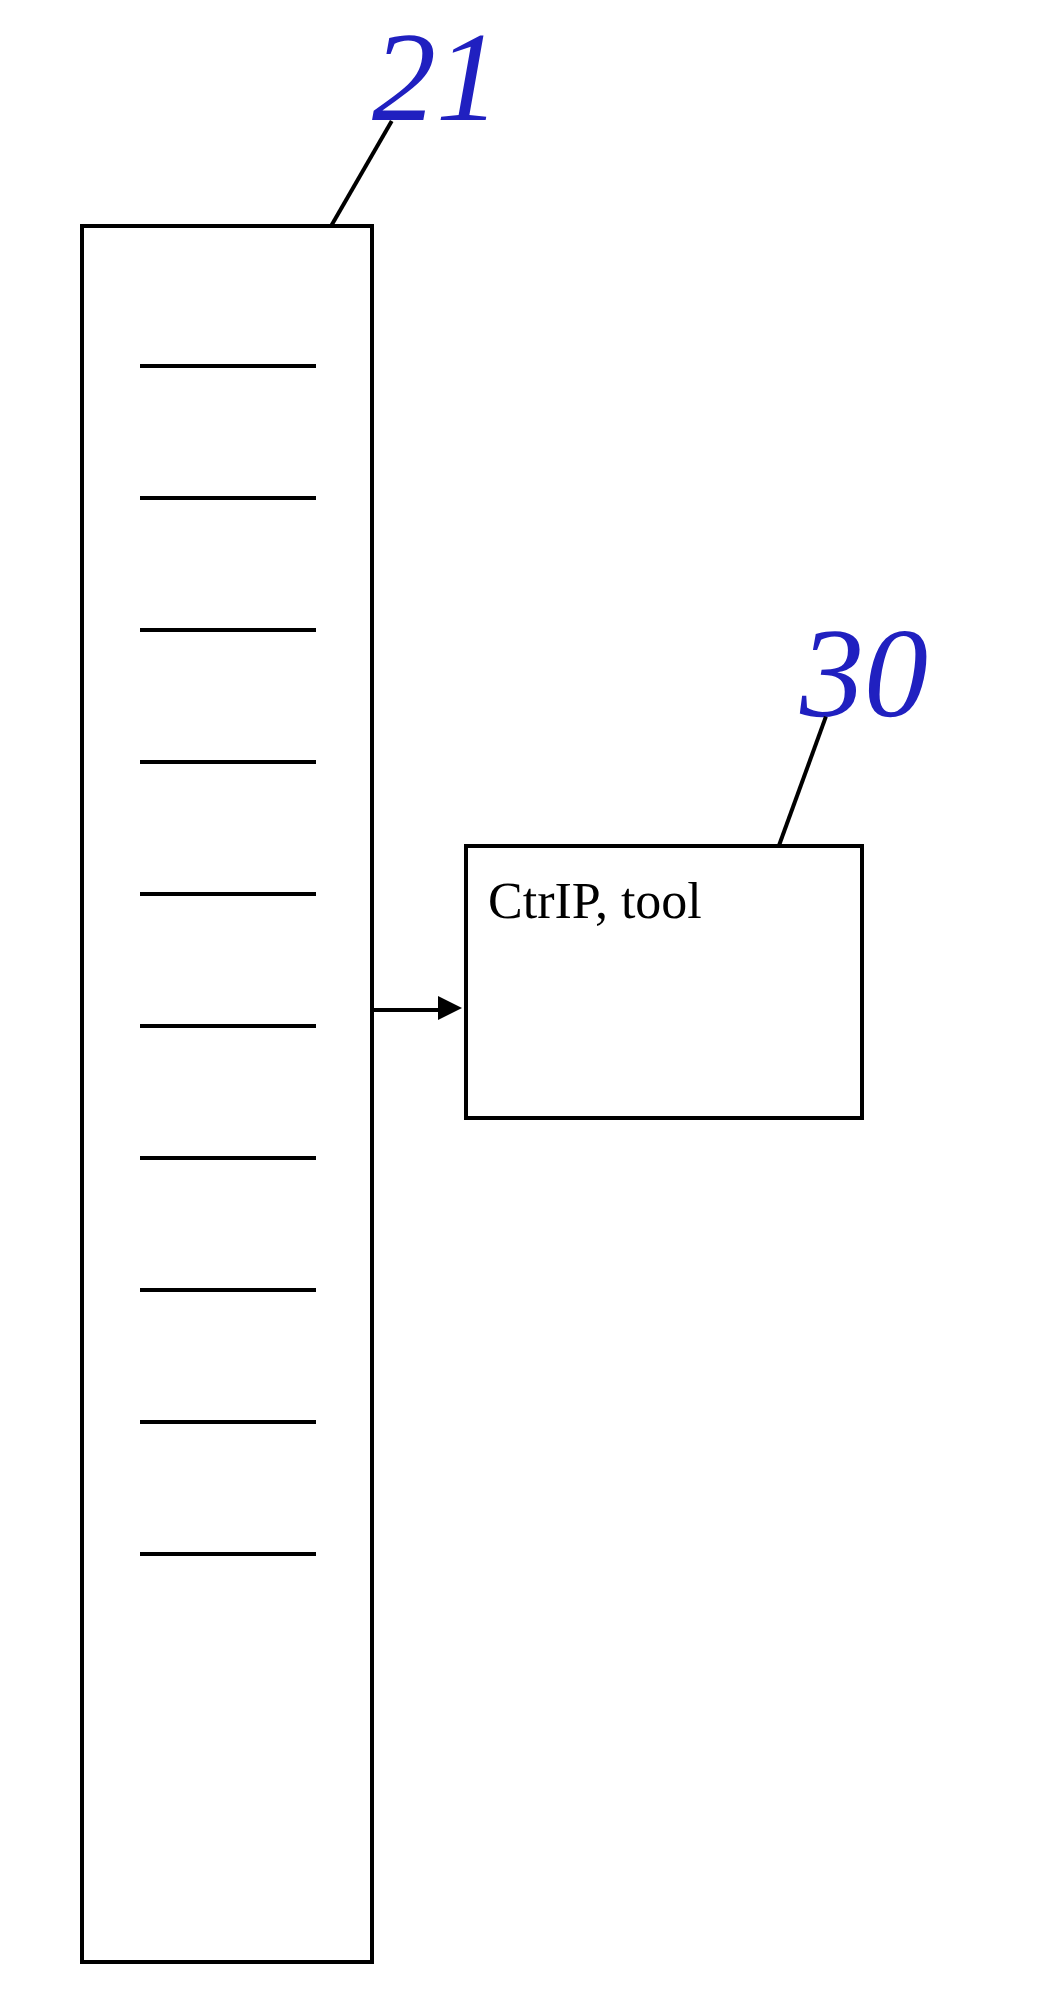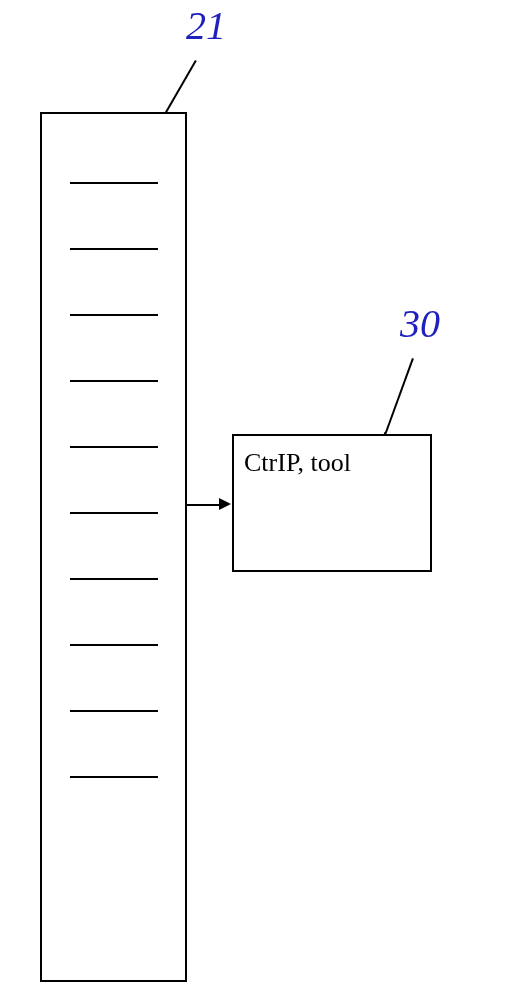--- a/index.html
+++ b/index.html
@@ -13,21 +13,21 @@
     overflow: hidden;
   }
   .canvas {
     position: relative;
     width: 525px;
     height: 1000px;
   }
   .lbl {
     position: absolute;
     font-style: italic;
-    font-size: 40px;
+    font-size: 64px;
     color: #2020c0;
     font-family: "Times New Roman", serif;
   }
   .column-box {
     position: absolute;
     border: 2px solid #000;
     box-sizing: border-box;
     background: #fff;
   }
   .slot {
@@ -37,21 +37,20 @@
   }
   .tool-box {
     position: absolute;
     border: 2px solid #000;
     box-sizing: border-box;
     background: #fff;
     font-family: "Times New Roman", serif;
     font-size: 26px;
     color: #000;
     padding: 12px 10px;
-    margin-top: 12px;
   }
   .leader {
     position: absolute;
     width: 0;
     border-left: 2px solid #000;
     transform-origin: top left;
   }
   .arrow-line {
     position: absolute;
     height: 0;

